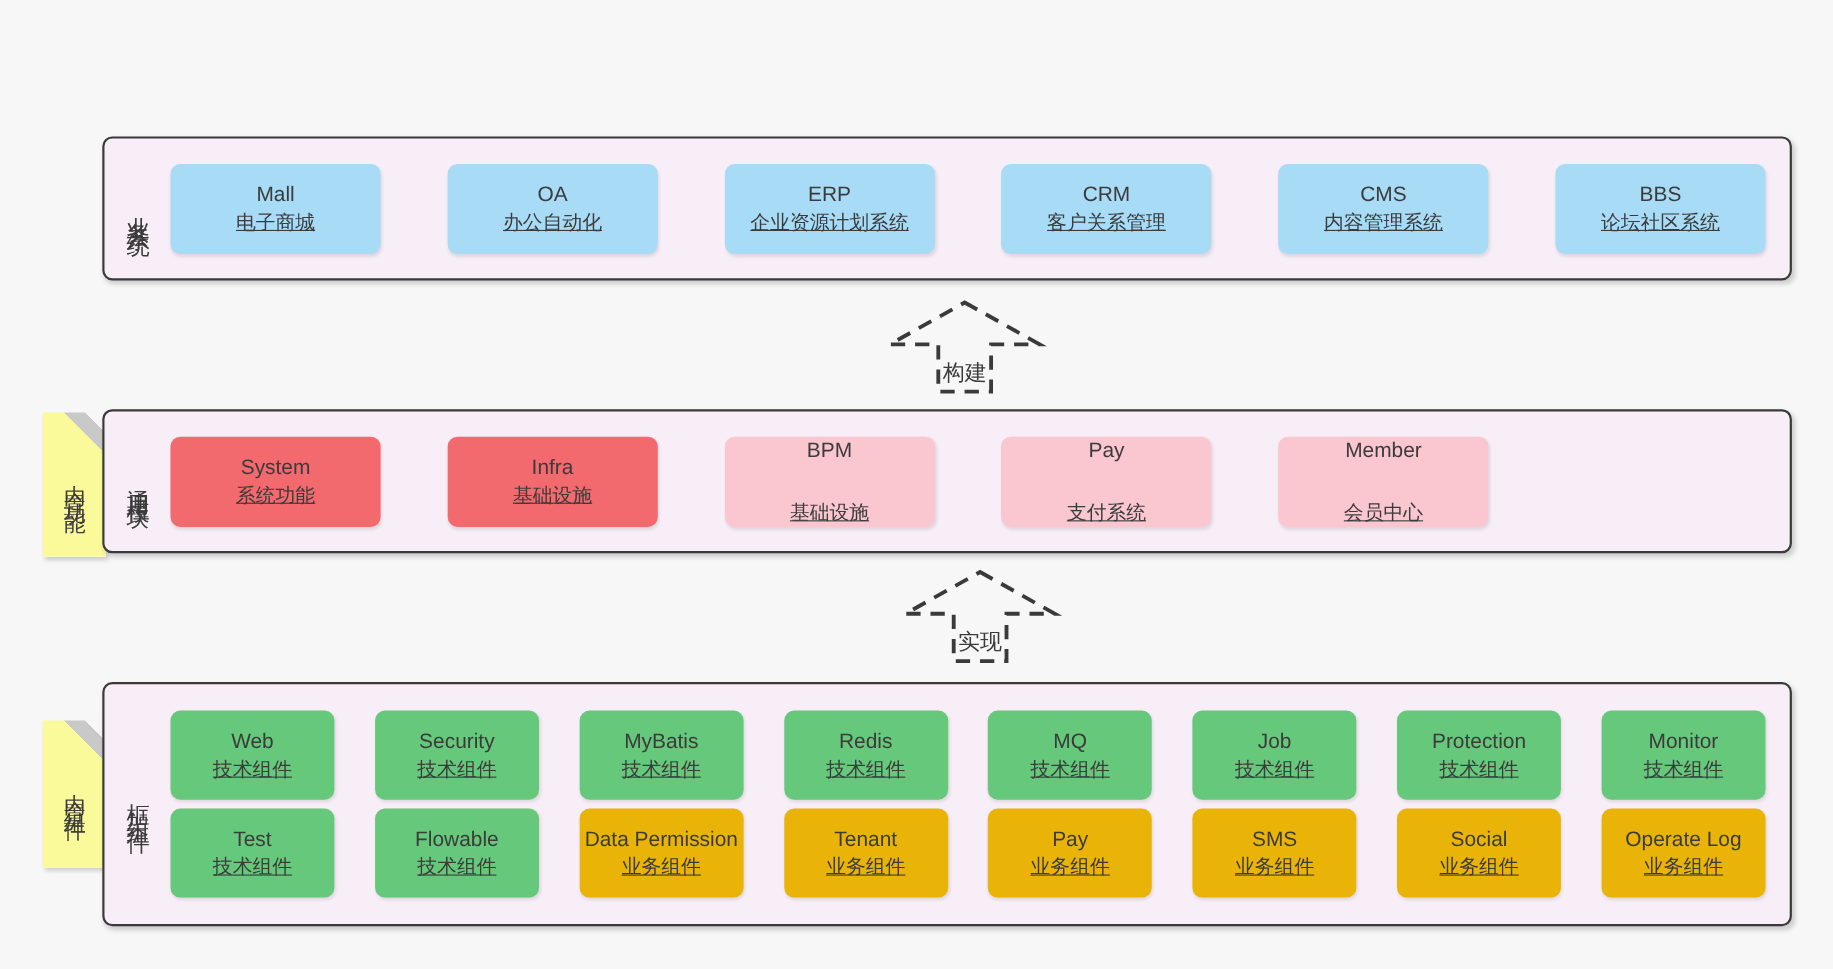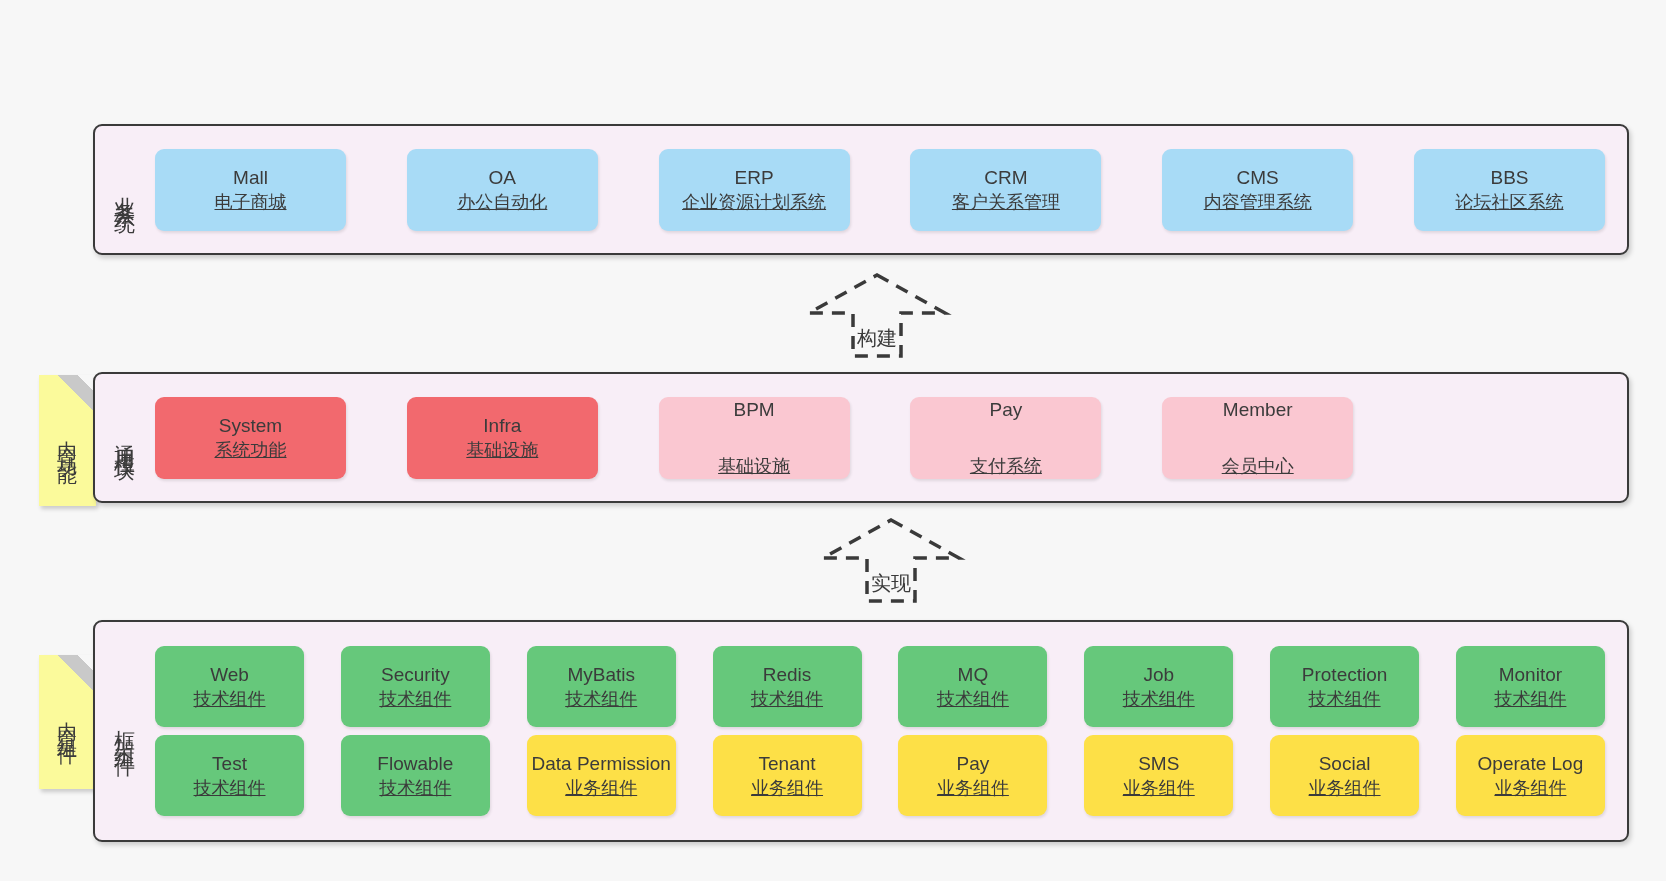--- a/index.html
+++ b/index.html
@@ -40,21 +40,21 @@
     text-align:right;box-shadow:1px 2px 3px rgba(0,0,0,.10);
     padding:2px 4px;box-sizing:border-box;
   }
   .cols-8 .box{height:81px;}
   .box .en{font-size:19px;line-height:25px;}
   .box .zh{font-size:18px;line-height:25px;text-decoration:underline;}
   .blue{background:#a8dbf6;}
   .red{background:#f2696e;}
   .pink{background:#fac7d1;gap:32px;}
   .green{background:#66c87b;}
-  .lightgreen{background:#fde047;}
+  .lightgreen{background:#eab308;}
   
   .sticky{
     position:absolute;left:39px;width:57px;z-index:1;
     background:linear-gradient(225deg,#f7f7f7 0px,#f7f7f7 13px,#c9c9c9 13px,#c9c9c9 27px,#fbfa9b 27px);
     box-shadow:2px 3px 4px rgba(0,0,0,.18);
     display:flex;align-items:center;justify-content:center;
   }
   #sticky-modules{top:375px;height:131px;}
   #sticky-components{top:655px;height:134px;}
   .sticky span{

